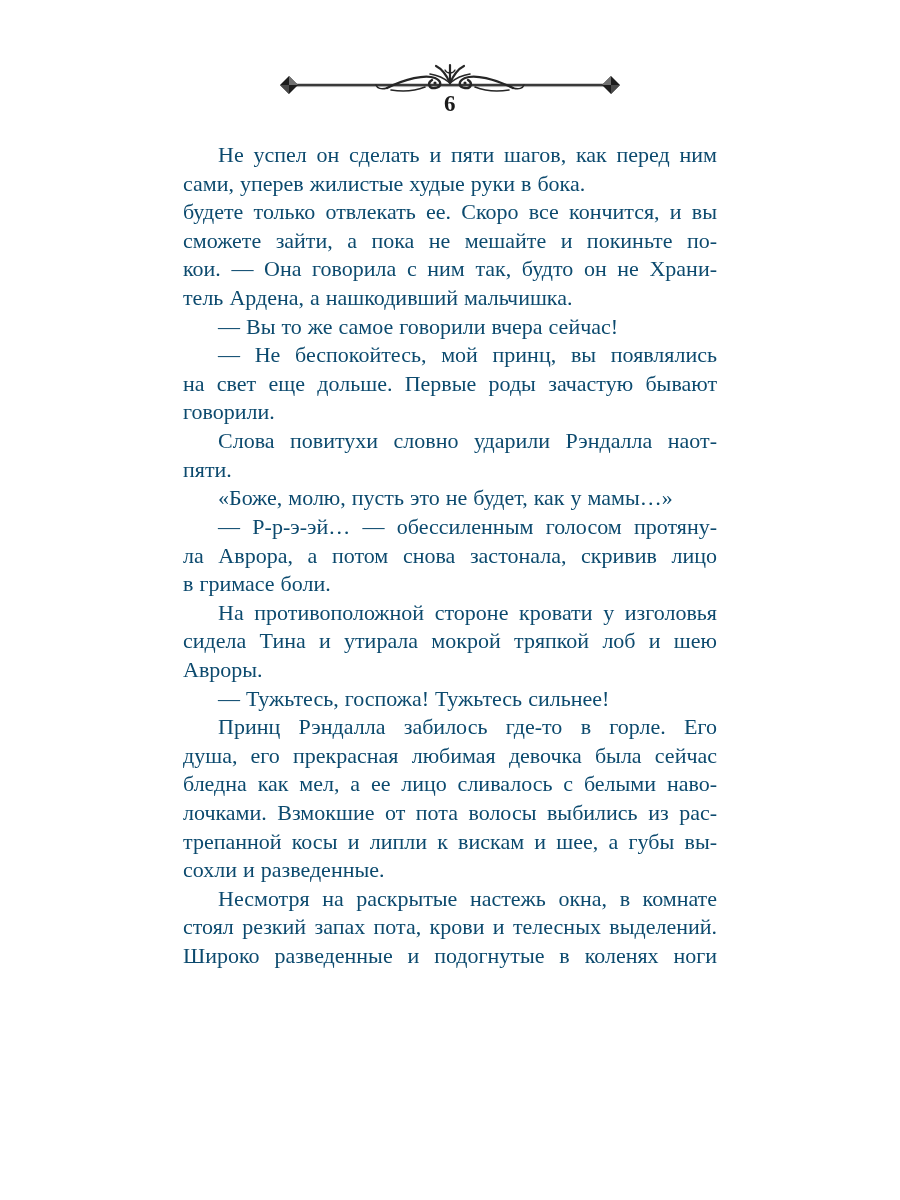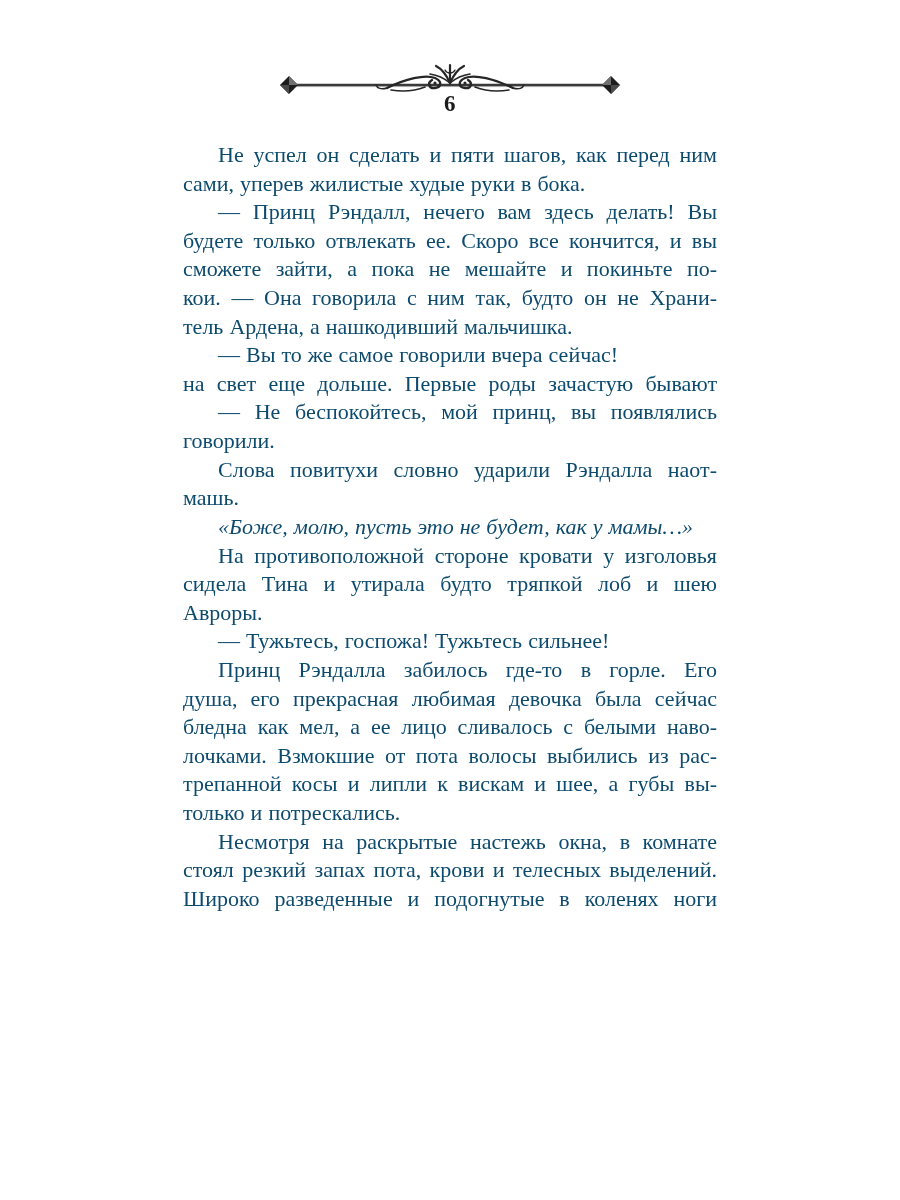--- a/index.html
+++ b/index.html
@@ -52,21 +52,20 @@
     color: #0c4a6e;
     word-spacing: 0.5px;
   }
   .line.jl {
     text-align-last: justify;
   }
   .line.indent {
     text-indent: 35px;
   }
   .line.italic {
-    font-style: italic;
   }
 </style>
 </head>
 <body>
 
 <div class="ornament-wrap">
   <svg width="350" height="40" viewBox="0 0 350 40">
 
     <path d="M10 25 H340" stroke="#3a3a3a" stroke-width="2.4" fill="none"></path>
     <path d="M10 26.6 H340" stroke="#9a9a9a" stroke-width="0.8" fill="none"></path>
@@ -107,55 +106,59 @@
 </div>
 
 <div class="page-number">6</div>
 
 <div class="text-block" id="text-block">
     <div class="para">
       <div class="line indent jl">Не успел он сделать и пяти шагов, как перед ним</div>
       <div class="line">сами, уперев жилистые худые руки в бока.</div>
     </div>
     <div class="para">
-      <div class="line indent jl">— Принц Рэндалл, нечего вам здесь делать! Вы</div>
       <div class="line jl">будете только отвлекать ее. Скоро все кончится, и вы</div>
       <div class="line jl">сможете зайти, а пока не мешайте и покиньте по-</div>
       <div class="line jl">кои. — Она говорила с ним так, будто он не Храни-</div>
       <div class="line">тель Ардена, а нашкодивший мальчишка.</div>
     </div>
     <div class="para">
       <div class="line indent">— Вы то же самое говорили вчера сейчас!</div>
     </div>
     <div class="para">
+      <div class="line indent jl">— Не беспокойтесь, мой принц, вы появлялись</div>
       <div class="line jl">на свет еще дольше. Первые роды зачастую бывают</div>
-      <div class="line indent jl">— Не беспокойтесь, мой принц, вы появлялись</div>
       <div class="line">говорили.</div>
     </div>
     <div class="para">
       <div class="line indent jl">Слова повитухи словно ударили Рэндалла наот-</div>
-      <div class="line">машь.</div>
+      <div class="line">пяти.</div>
     </div>
     <div class="para">
       <div class="line indent italic">«Боже, молю, пусть это не будет, как у мамы…»</div>
     </div>
     <div class="para">
+      <div class="line indent jl">— Р-р-э-эй… — обессиленным голосом протяну-</div>
+      <div class="line jl">ла Аврора, а потом снова застонала, скривив лицо</div>
+      <div class="line">в гримасе боли.</div>
+    </div>
+    <div class="para">
       <div class="line indent jl">На противоположной стороне кровати у изголовья</div>
-      <div class="line jl">сидела Тина и утирала будто тряпкой лоб и шею</div>
+      <div class="line jl">сидела Тина и утирала мокрой тряпкой лоб и шею</div>
       <div class="line">Авроры.</div>
     </div>
     <div class="para">
       <div class="line indent">— Тужьтесь, госпожа! Тужьтесь сильнее!</div>
     </div>
     <div class="para">
       <div class="line indent jl">Принц Рэндалла забилось где-то в горле. Его</div>
       <div class="line jl">душа, его прекрасная любимая девочка была сейчас</div>
       <div class="line jl">бледна как мел, а ее лицо сливалось с белыми наво-</div>
       <div class="line jl">лочками. Взмокшие от пота волосы выбились из рас-</div>
       <div class="line jl">трепанной косы и липли к вискам и шее, а губы вы-</div>
-      <div class="line">только и потрескались.</div>
+      <div class="line">сохли и разведенные.</div>
     </div>
     <div class="para">
       <div class="line indent jl">Несмотря на раскрытые настежь окна, в комнате</div>
       <div class="line jl">стоял резкий запах пота, крови и телесных выделений.</div>
       <div class="line jl">Широко разведенные и подогнутые в коленях ноги</div>
     </div>
   </div>
 
 </body></html>

